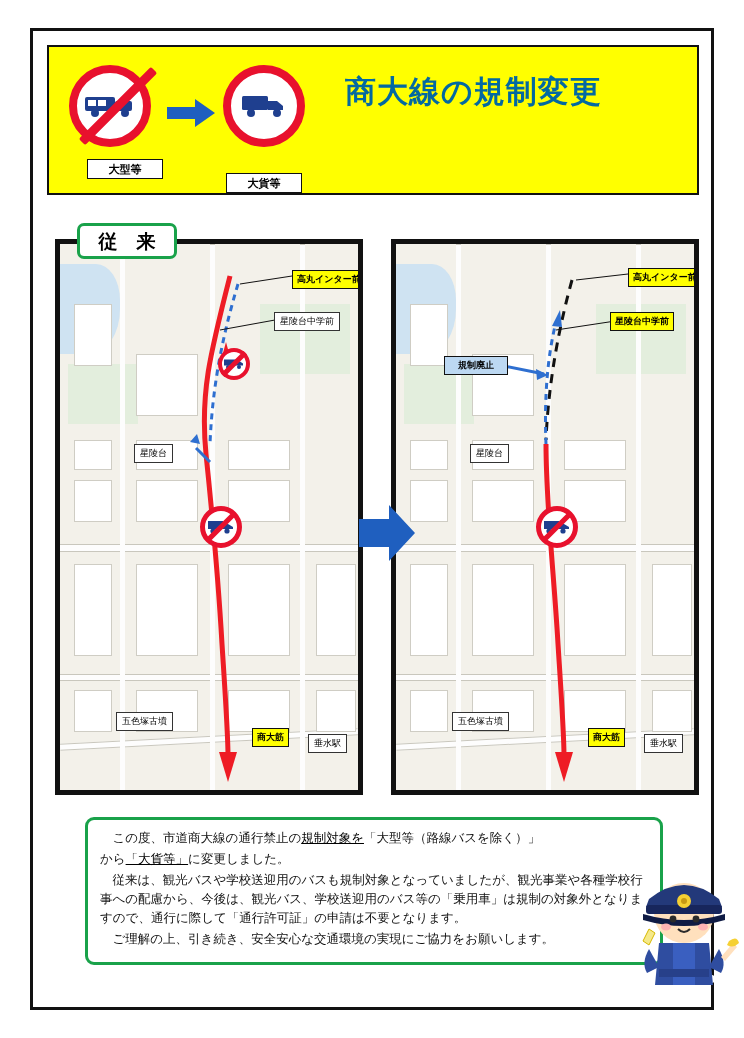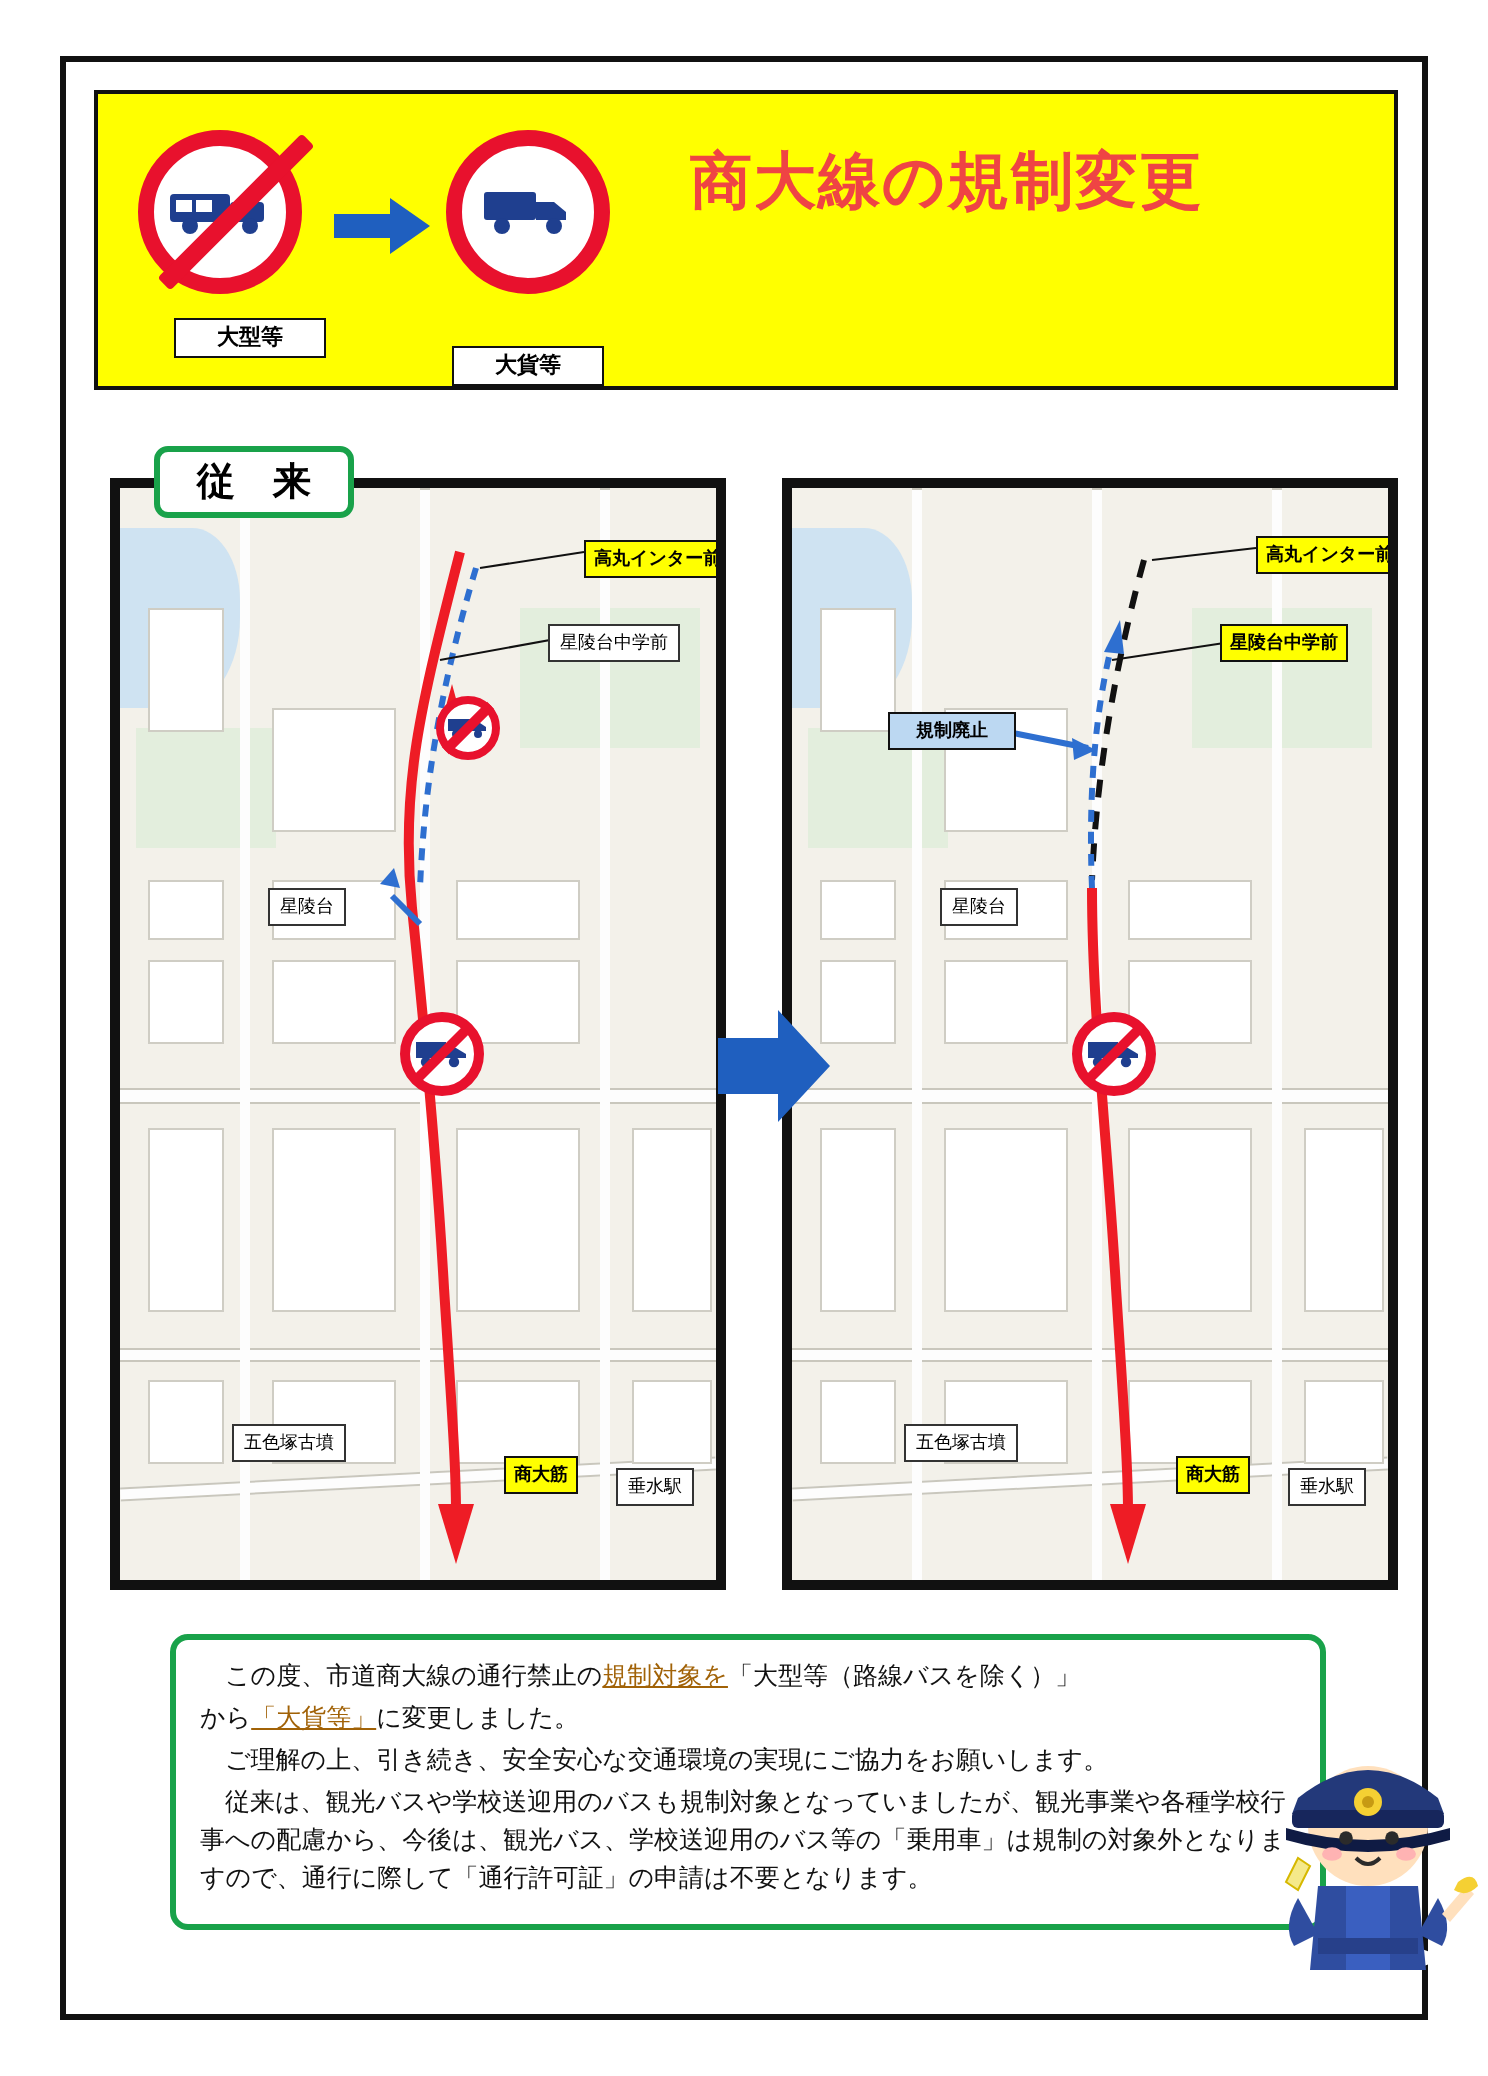--- a/index.html
+++ b/index.html
@@ -12,21 +12,21 @@
   .sign-group{position:absolute;left:14px;top:12px;width:270px;height:132px;}
   .sign{position:absolute;width:82px;height:82px;border-radius:50%;background:#fff;border:8px solid #e8112d;box-sizing:border-box;}
   .sign .truck{position:absolute;left:50%;top:50%;transform:translate(-50%,-50%);}
   .sign-cross{position:absolute;left:-10px;top:50%;width:102px;height:9px;background:#e8112d;transform:translateY(-50%) rotate(-45deg);border-radius:2px;}
   .sign-a{left:6px;top:6px;}
   .sign-b{left:160px;top:6px;}
   .sign-label{position:absolute;width:76px;height:20px;border:1px solid #111;background:#fff;font-size:11px;line-height:18px;text-align:center;box-sizing:border-box;font-weight:bold;}
   .lbl-a{left:24px;top:100px;}
   .lbl-b{left:163px;top:114px;}
   .arrow-blue{position:absolute;left:104px;top:40px;width:48px;height:28px;}
-  .banner-title{position:absolute;left:296px;top:20px;width:350px;color:#ef4444;font-weight:bold;font-size:31px;line-height:48px;letter-spacing:1px;font-family:"DejaVu Sans","Liberation Sans",sans-serif;}
+  .banner-title{position:absolute;left:296px;top:20px;width:350px;color:#0369a1;font-weight:bold;font-size:31px;line-height:48px;letter-spacing:1px;font-family:"DejaVu Sans","Liberation Sans",sans-serif;}
 
   
   .panel{position:absolute;top:208px;width:308px;height:556px;border:5px solid #111;background:#eceae4;box-sizing:border-box;overflow:hidden;}
   .panel-left{left:22px;}
   .panel-right{left:358px;}
   .panel-tag{position:absolute;height:36px;border:3px solid #19a24a;border-radius:7px;background:#fff;font-weight:bold;font-size:19px;line-height:32px;text-align:center;box-sizing:border-box;z-index:6;}
   .tag-left{left:44px;top:192px;width:100px;}
   .tag-right{left:382px;top:192px;width:100px;}
 
   .mapbg{position:absolute;inset:0;background:#f3f1ea;}
@@ -40,21 +40,21 @@
   .map-sign{position:absolute;width:42px;height:42px;border-radius:50%;background:#fff;border:5px solid #e8112d;box-sizing:border-box;z-index:6;}
   .map-sign.small{width:32px;height:32px;border-width:4px;}
   .map-sign .truck{position:absolute;left:50%;top:50%;transform:translate(-50%,-50%);}
   .map-sign .bar{position:absolute;left:-4px;top:50%;width:calc(100% + 8px);height:5px;background:#e8112d;transform:translateY(-50%) rotate(-45deg);}
 
   .big-arrow{position:absolute;left:326px;top:472px;width:56px;height:60px;z-index:7;}
 
   
   .textbox{position:absolute;left:52px;top:786px;width:578px;height:148px;border:3px solid #19a24a;border-radius:9px;background:#fff;box-sizing:border-box;padding:8px 12px;}
   .textbox p{margin:0 0 2px 0;font-size:12.5px;line-height:19px;color:#111;font-family:"DejaVu Sans","Liberation Sans",sans-serif;}
-  .u-red{color:#a16207;text-decoration:underline;}
+  .u-red{color:#000000;text-decoration:underline;}
   .u-black{margin-top:29px;}
 
   
   .mascot{position:absolute;left:592px;top:826px;width:118px;height:130px;z-index:8;}
 
   
   .footer{position:absolute;left:14px;top:952px;width:652px;height:44px;background:#ee1c25;border:2px solid #111;box-sizing:border-box;color:#fff;font-weight:bold;font-size:22px;line-height:40px;text-align:center;letter-spacing:2px;font-family:"DejaVu Sans","Liberation Sans",sans-serif;}
 </style>
 </head>
 <body>
@@ -231,22 +231,22 @@
       <polygon points="0,16 30,16 30,2 56,30 30,58 30,44 0,44" fill="#1f5fbf"></polygon>
     </svg>
 
     <div class="textbox">
       <p>
         <span>　この度、市道商大線の通行禁止の</span><span class="u-red">規制対象を</span><span class="u-black">「大型等（路線バスを除く）」</span>
       </p>
       <p>
         <span>から</span><span class="u-red">「大貨等」</span><span>に変更しました。</span>
       </p>
+      <p>　従来は、観光バスや学校送迎用のバスも規制対象となっていましたが、観光事業や各種学校行事への配慮から、今後は、観光バス、学校送迎用のバス等の「乗用車」は規制の対象外となりますので、通行に際して「通行許可証」の申請は不要となります。</p>
       <p>　ご理解の上、引き続き、安全安心な交通環境の実現にご協力をお願いします。</p>
-      <p>　従来は、観光バスや学校送迎用のバスも規制対象となっていましたが、観光事業や各種学校行事への配慮から、今後は、観光バス、学校送迎用のバス等の「乗用車」は規制の対象外となりますので、通行に際して「通行許可証」の申請は不要となります。</p>
     </div>
 
     <svg class="mascot" viewBox="0 0 118 130">
       <ellipse cx="59" cy="122" rx="34" ry="7" fill="#ffffff"></ellipse>
       <path d="M30 128 L34 86 h50 l4 42 z" fill="#2f4da0"></path>
       <rect x="48" y="86" width="22" height="42" fill="#3a5fc0"></rect>
       <rect x="34" y="112" width="50" height="8" fill="#27408a"></rect>
       <path d="M24 92 q-8 14 -2 24 l12 -6 z" fill="#2f4da0"></path>
       <path d="M94 92 q8 14 2 24 l-12 -6 z" fill="#2f4da0"></path>
       <circle cx="59" cy="56" r="30" fill="#ffe0bd"></circle>

